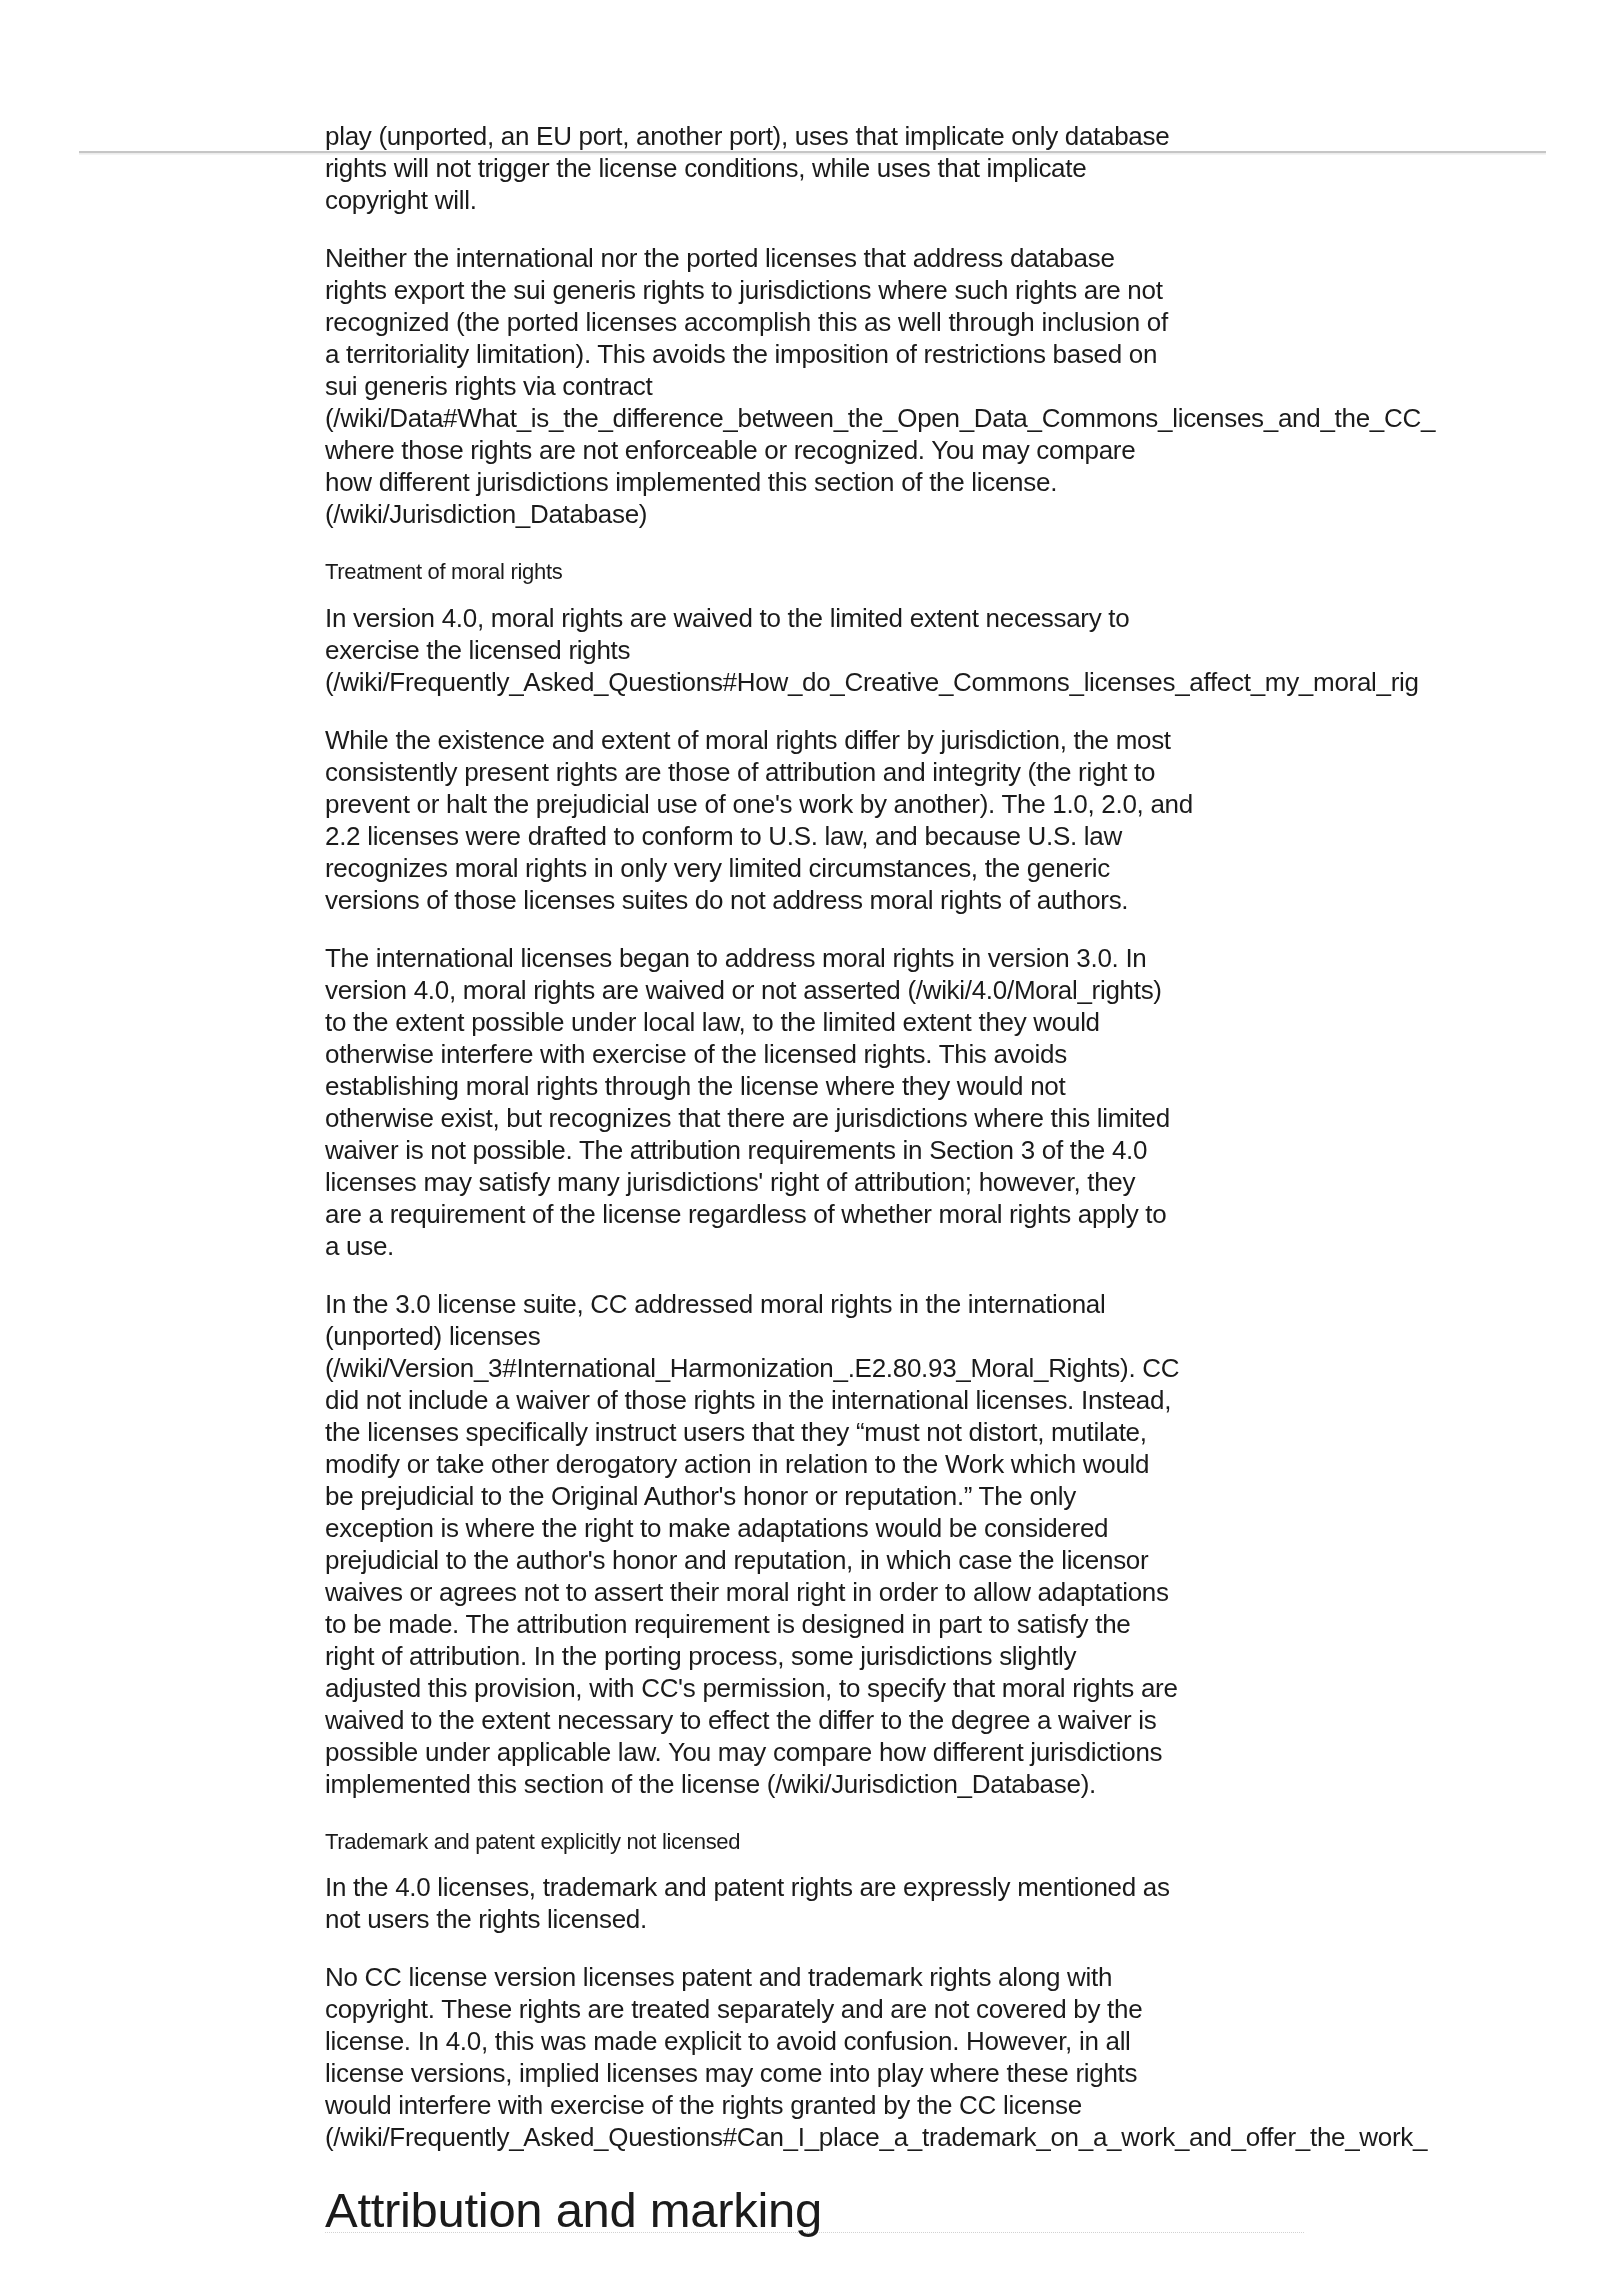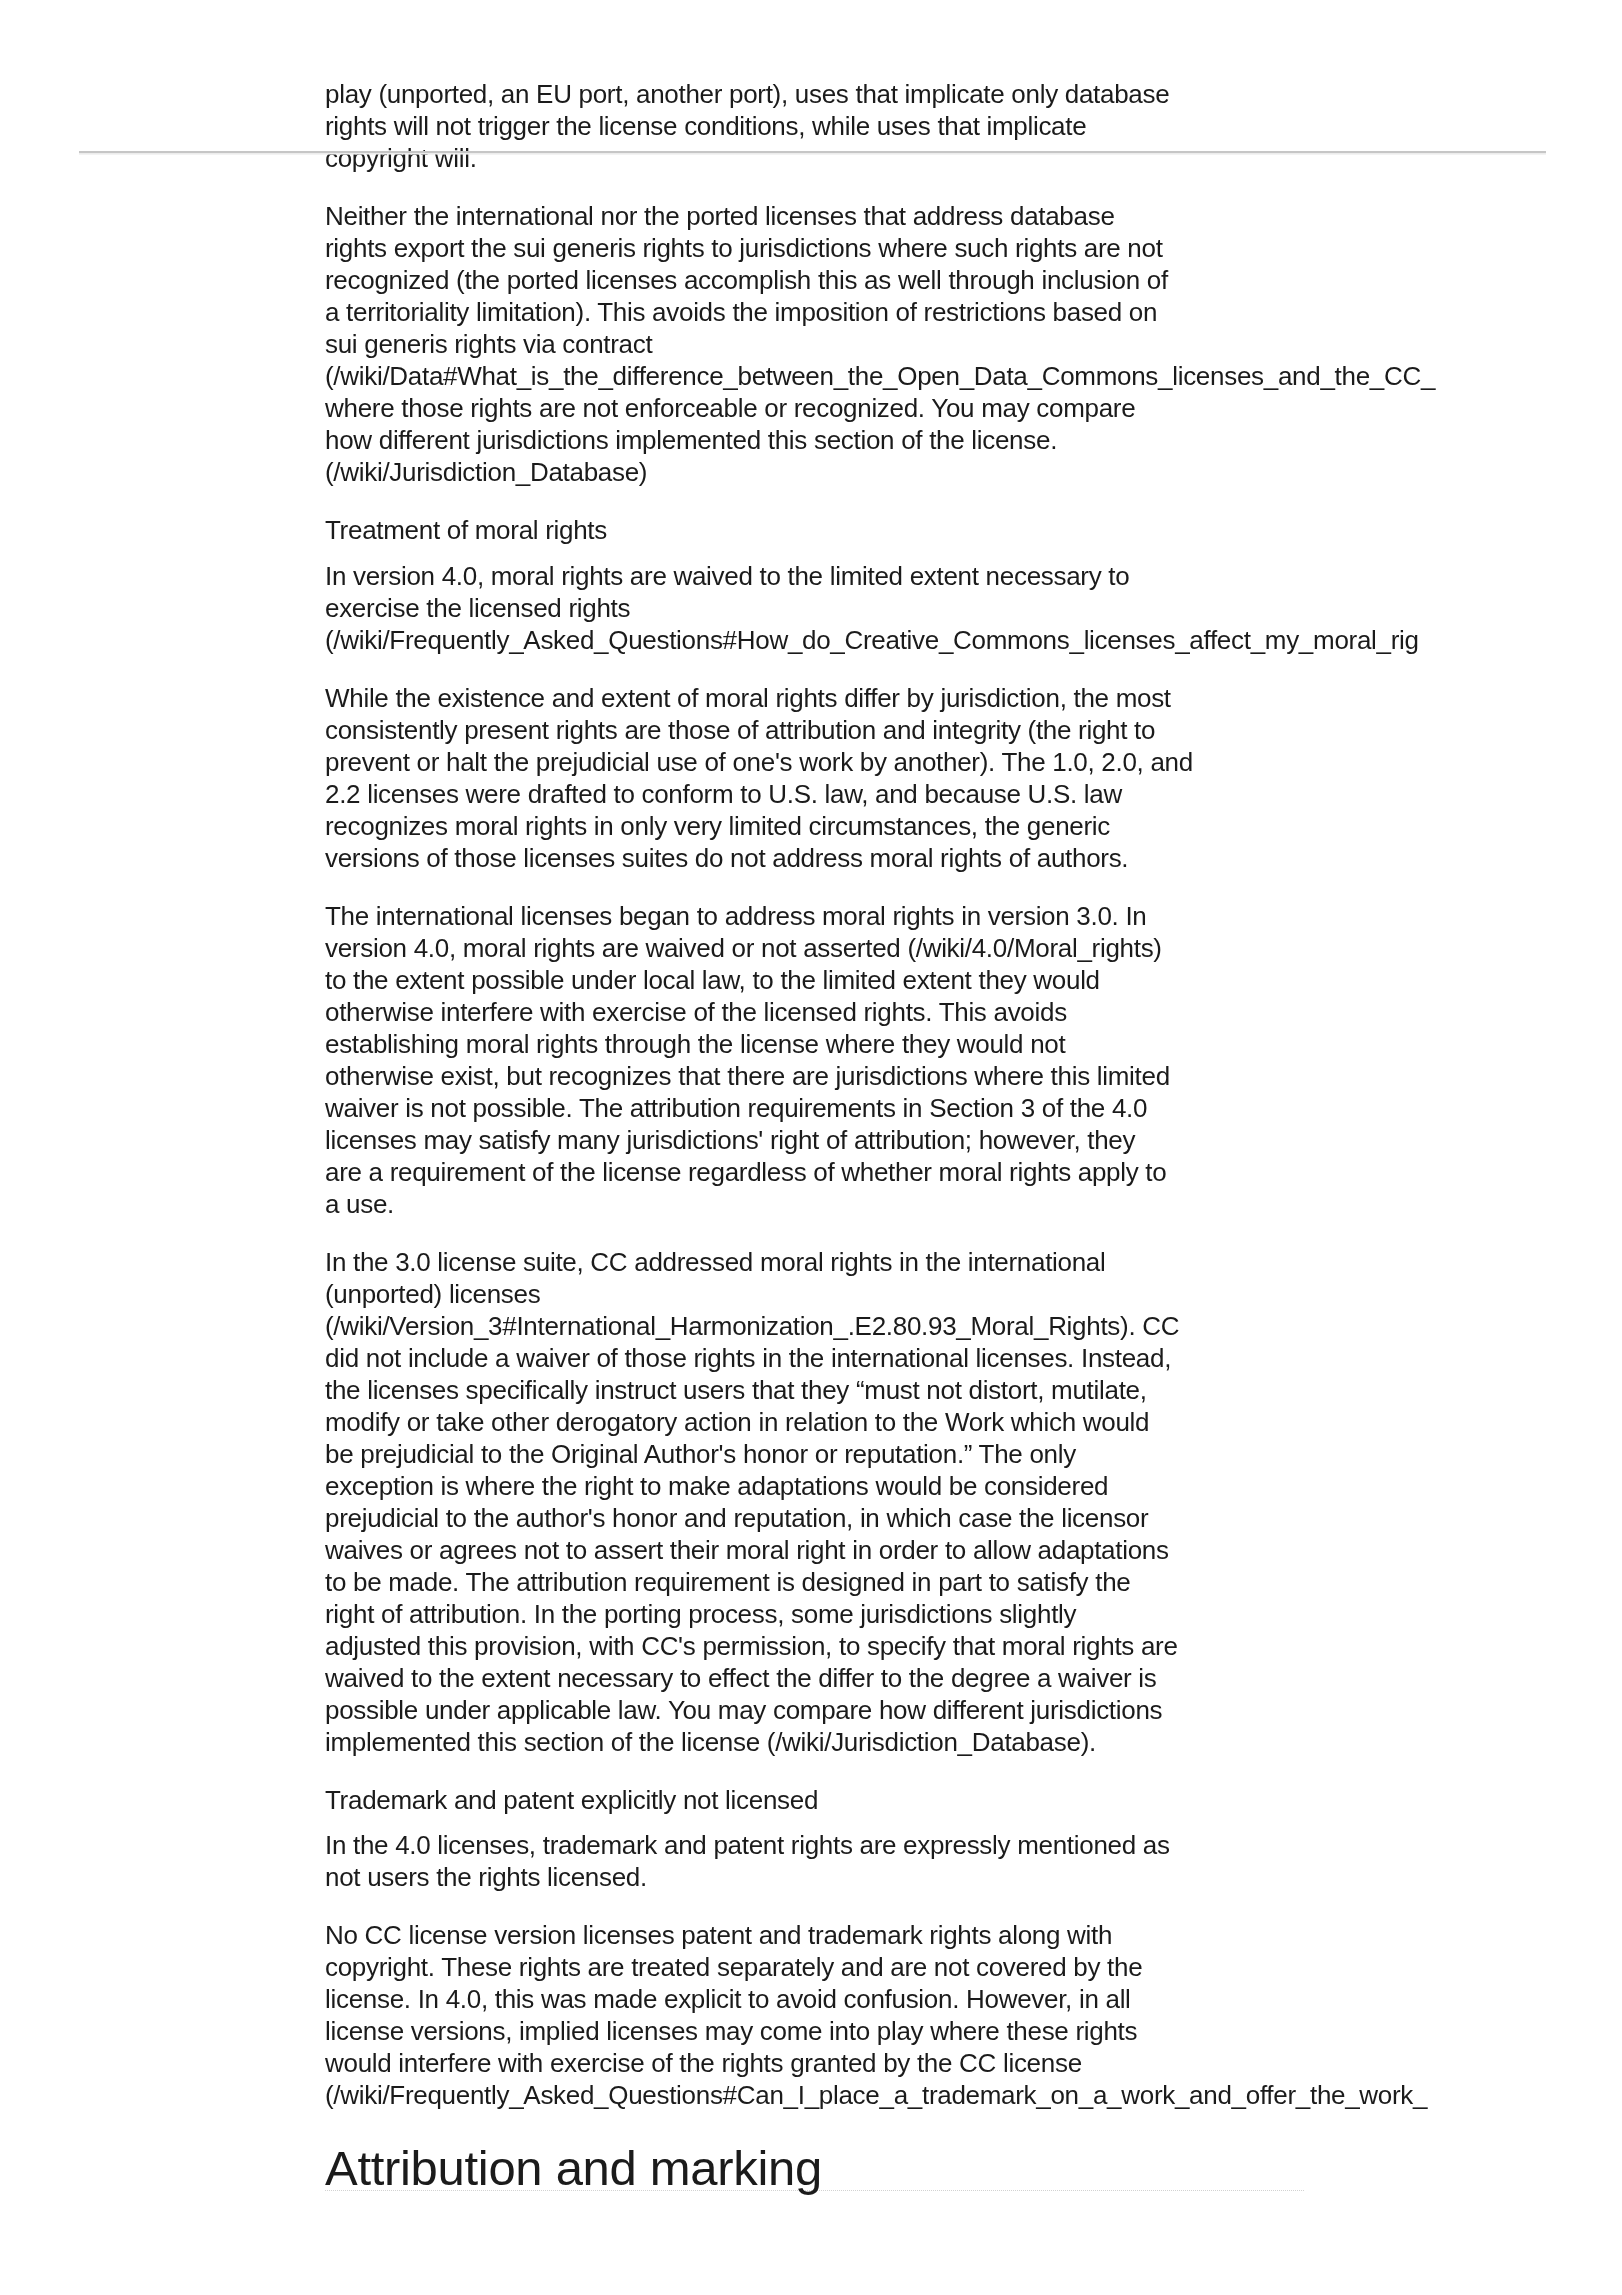--- a/index.html
+++ b/index.html
@@ -27,32 +27,32 @@
     height:1.6px;
     background:var(--sep);
     box-shadow:0 1.6px 0 #ececec;
     z-index:2;
   }
   .content{
     position:absolute;
     left:325px;
     top:0;
     width:979px;
-    padding-top:78px;
+    padding-top:120px;
     z-index:1;
   }
   .paragraph{
     font-size:26px;
     line-height:32px;
     letter-spacing:-0.3px;
     margin:0 0 26px 0;
     font-weight:400;
   }
   .section-heading{
-    font-size:26px;
+    font-size:22px;
     line-height:32px;
     letter-spacing:-0.3px;
     margin:0 0 13.5px 0;
     font-weight:400;
   }
   .page-heading{
     font-size:49px;
     line-height:43px;
     letter-spacing:-0.3px;
     margin:36px 0 0 0;

